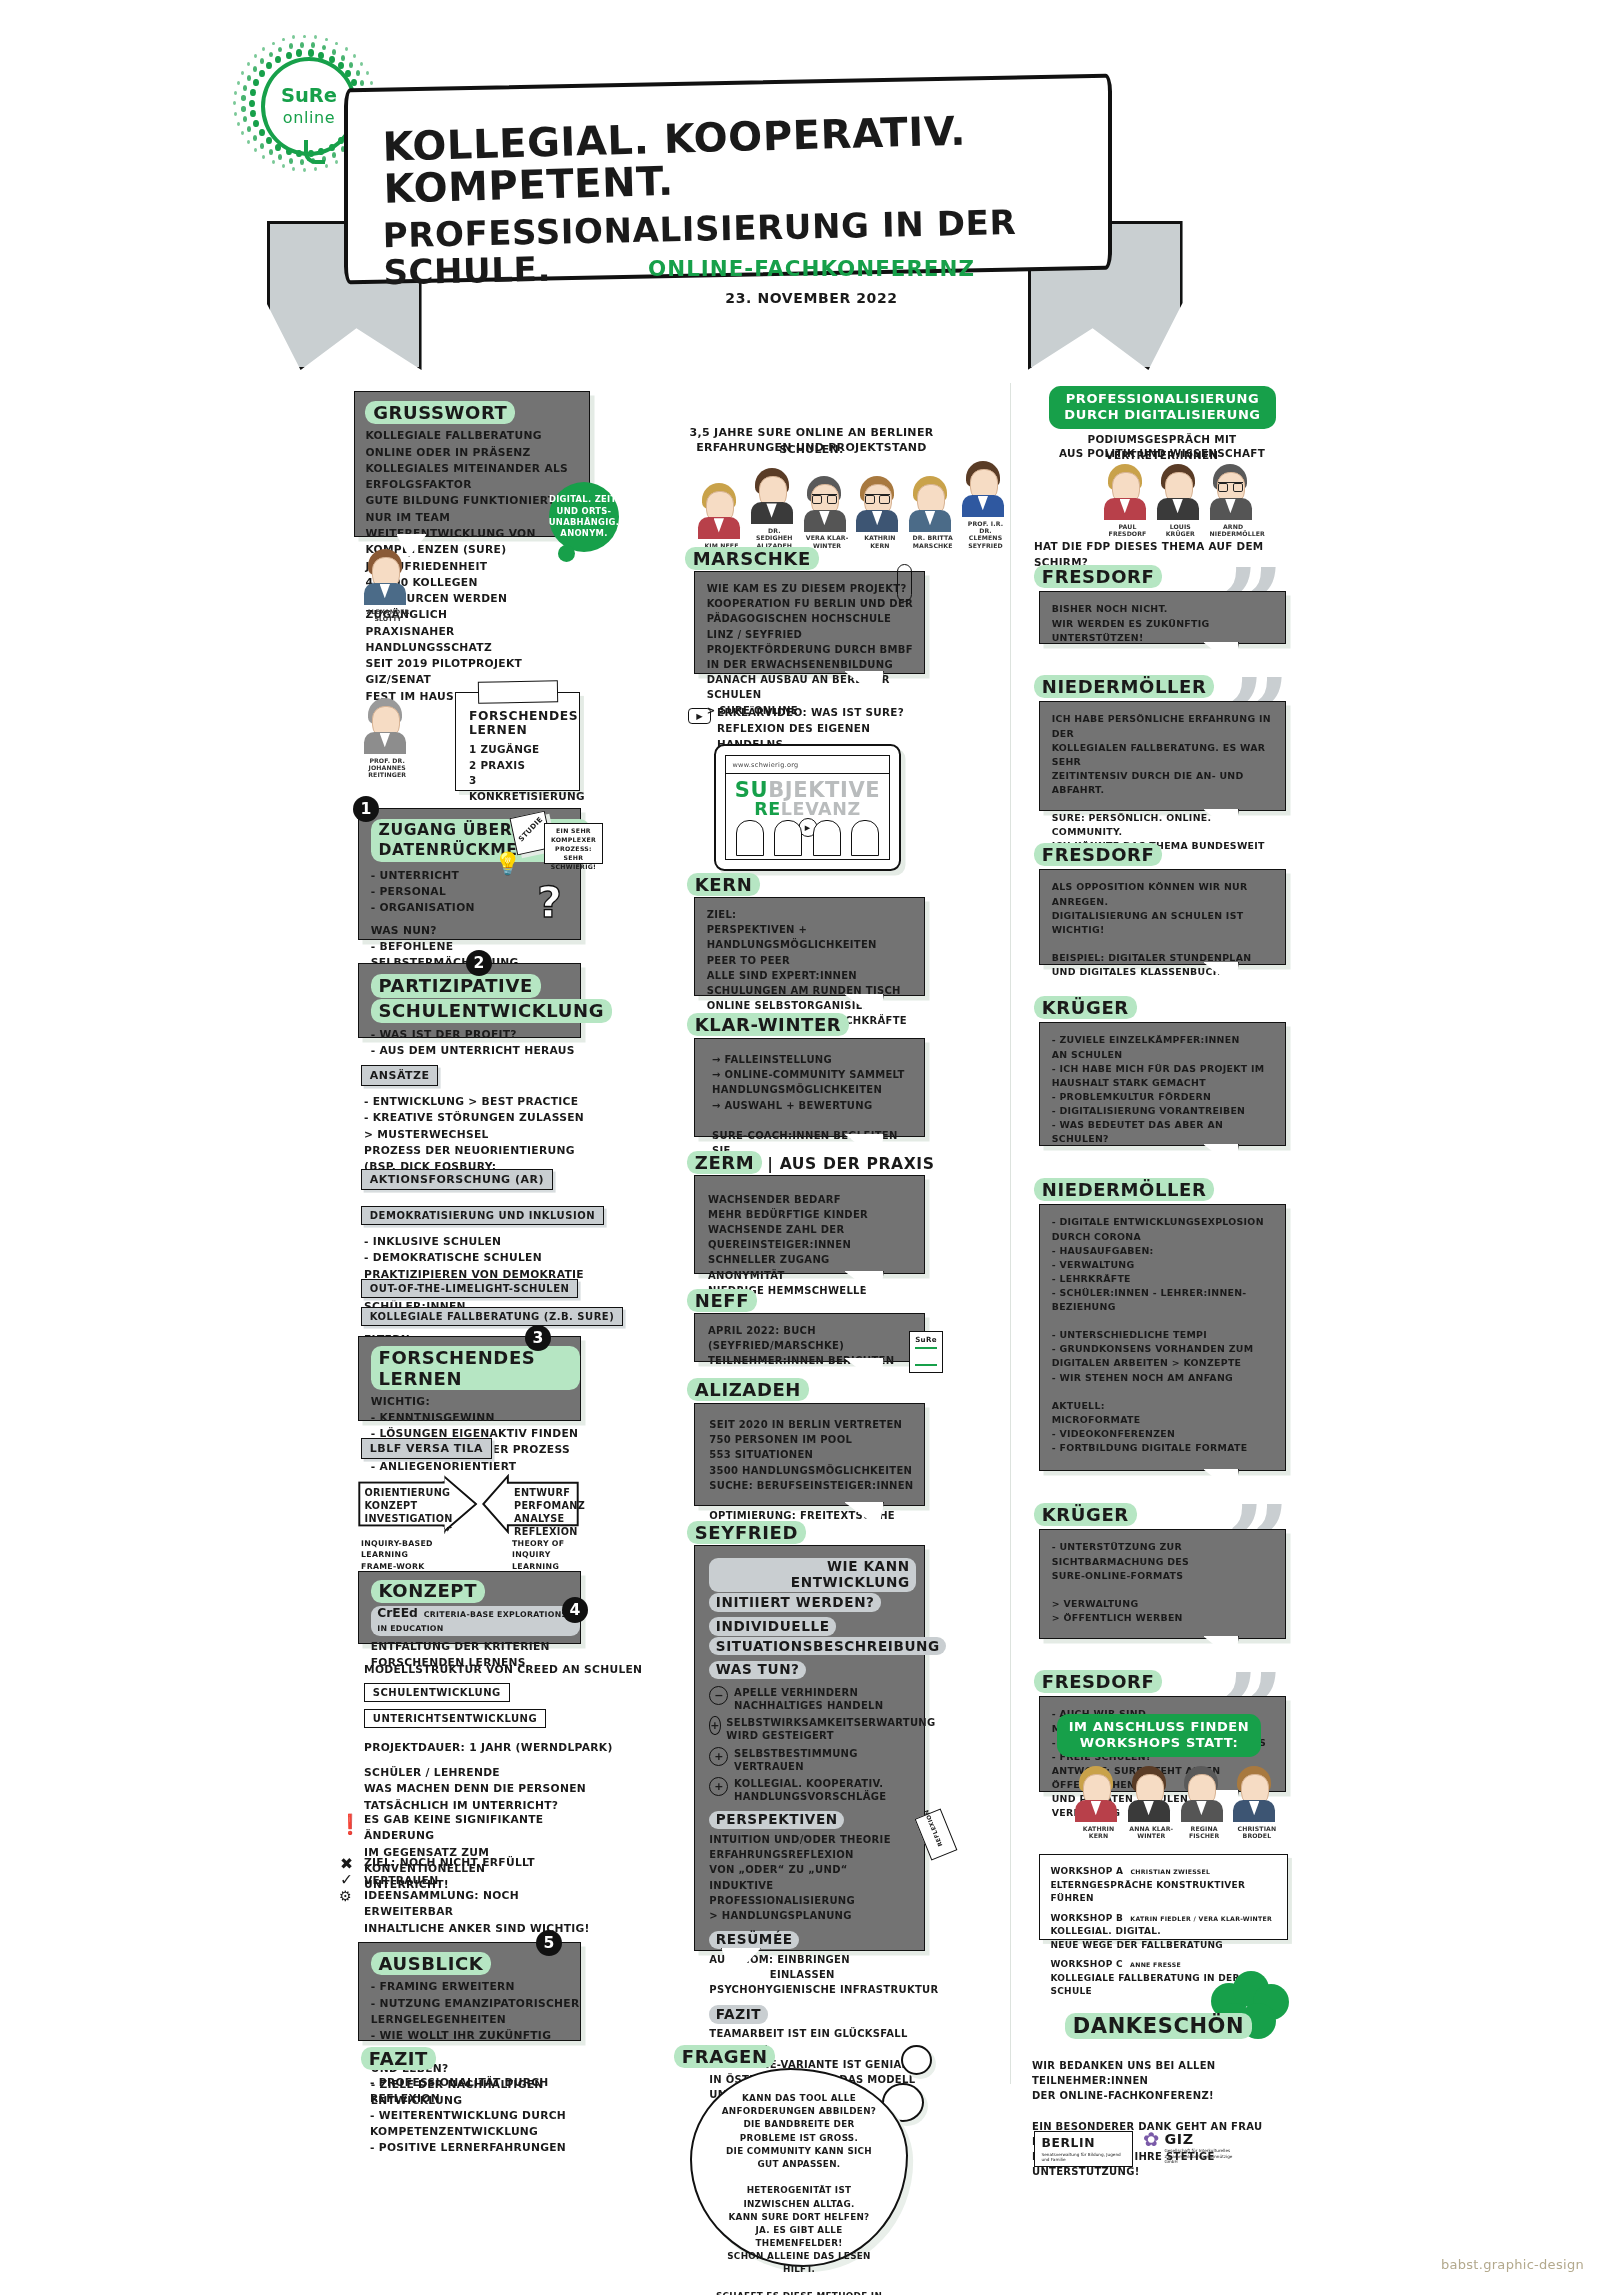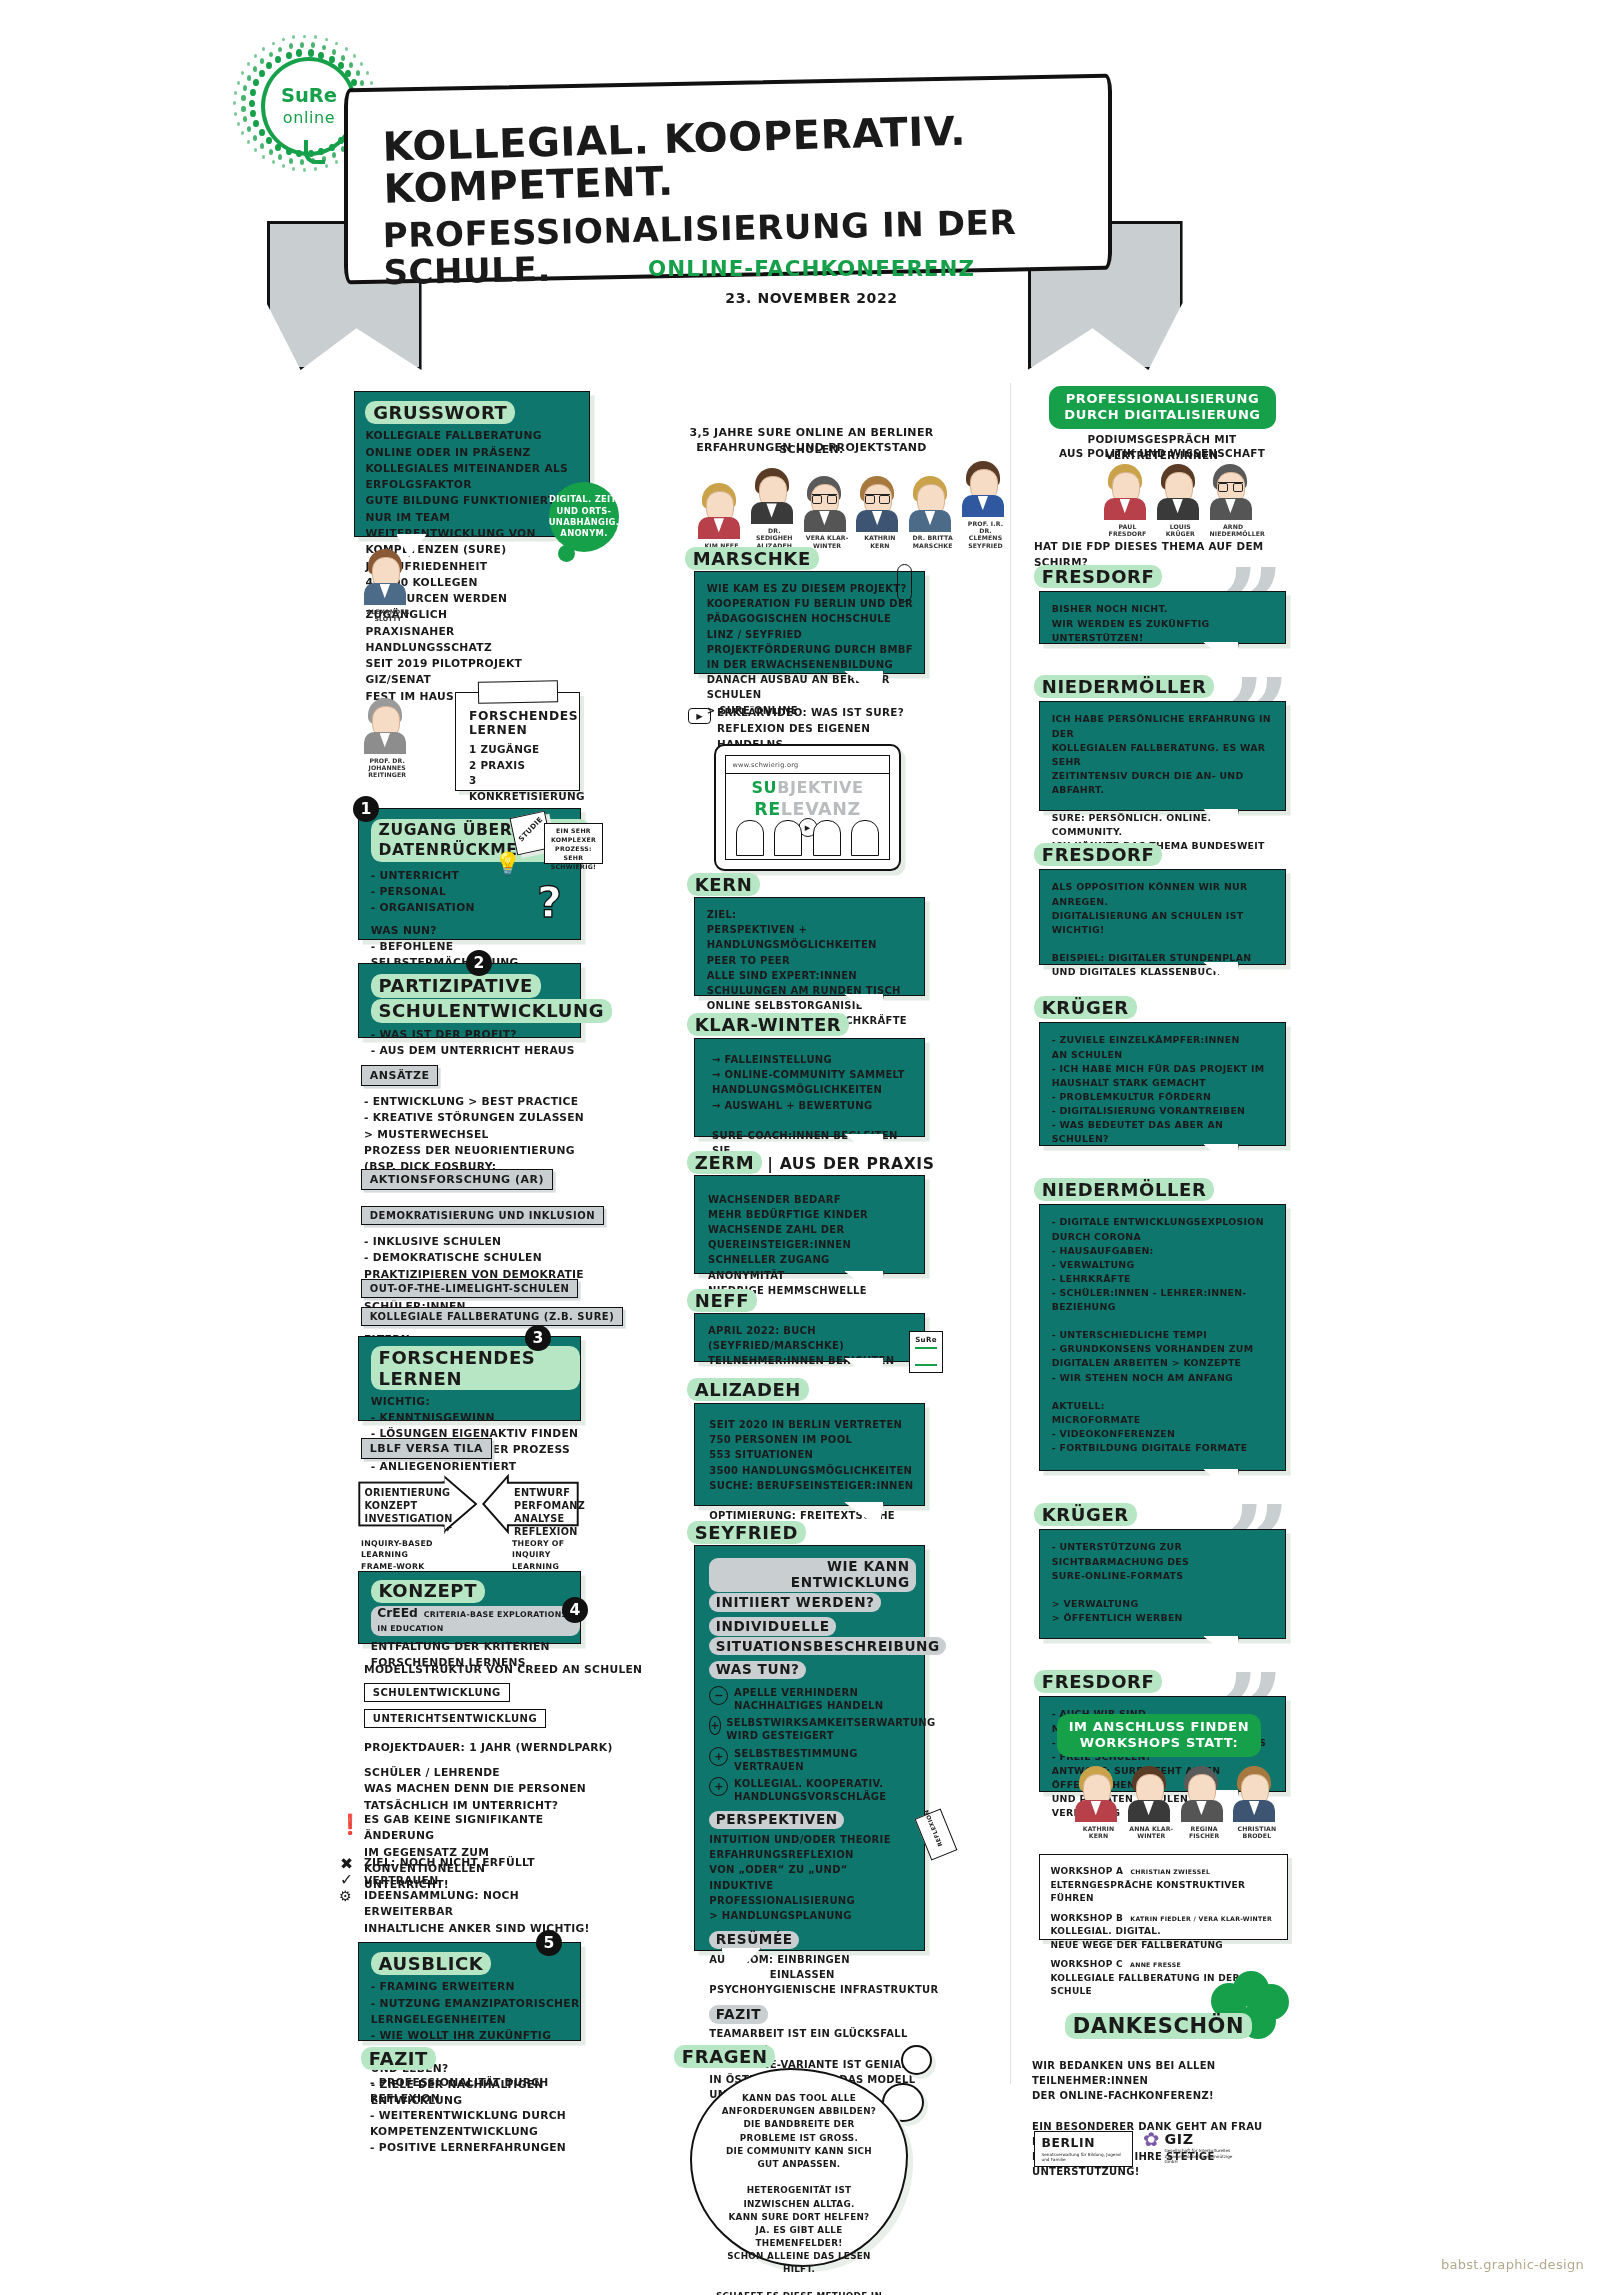--- a/index.html
+++ b/index.html
@@ -45,21 +45,21 @@
   
   .greenbar{
     background:#17a04a;color:#fff;border-radius:10.4px;
     padding:5.2px 11.7px 6.5px 11.7px;display:inline-block;
     font-size:15.6px;font-weight:bold;letter-spacing:0.6px;line-height:1.22;text-transform:uppercase;
   }
   .greenbar.two{border-radius:11.7px;}
 
   
   .box{
-    position:absolute;background:#0f766e;border:1.9px solid #111;
+    position:absolute;background:#737373;border:1.9px solid #111;
     box-shadow:4.5px 4.5px 0 0 #e4ebe5;
   }
 
   .hl{background:#b6e6c3;border-radius:10.4px;padding:0.6px 7.8px 1.9px 7.8px;display:inline-block;}
   .hl-grey{background:#c9ced1;border-radius:9px;padding:0.6px 6.5px 1.9px 6.5px;display:inline-block;}
   .hd{font-size:18px;font-weight:bold;letter-spacing:0.6px;text-transform:uppercase;}
   .hd-sm{font-size:15.6px;font-weight:bold;letter-spacing:0.6px;text-transform:uppercase;}
   .bodytext{font-size:10.7px;line-height:1.52;letter-spacing:0.3px;text-transform:uppercase;font-weight:600;}
   .bodytext.xs{font-size:7.8px;line-height:1.45;font-weight:600;}
 
@@ -595,21 +595,21 @@
   <div style="position:absolute;left:688px;top:708px;width:21px;height:14.3px;border:1.9px solid #111;border-radius:3.9px;display:flex;align-items:center;justify-content:center;font-size:8.4px;">▶</div>
   <div class="bodytext" id="video-lines" style="position:absolute;left:717px;top:705px;width:221px;font-size:10.4px;">
       <div>Erklärvideo: Was ist SuRe?</div>
       <div>Reflexion des eigenen Handelns</div>
       <div>Schulungen online und an Schulen</div>
     </div>
 
   <div class="tablet" style="left:714px;top:744px;width:183px;height:123px;">
     <div class="screen">
       <div class="urlbar">www.schwierig.org</div>
-      <div style="position:absolute;left:0;right:0;top:22px;text-align:center;font-size:16px;font-weight:bold;letter-spacing:0.6px;">
+      <div style="position:absolute;left:0;right:0;top:22px;text-align:center;font-size:21px;font-weight:bold;letter-spacing:0.6px;">
         <span style="color:#17a04a;">SU</span><span style="color:#b9bcbd;">BJEKTIVE</span>
       </div>
       <div style="position:absolute;left:0;right:0;top:43px;text-align:center;font-size:17.5px;font-weight:bold;letter-spacing:0.6px;">
         <span style="color:#17a04a;">RE</span><span style="color:#b9bcbd;">LEVANZ</span>
       </div>
       <div style="position:absolute;left:50%;top:62px;transform:translateX(-50%);width:17px;height:17px;border:1.3px solid #111;border-radius:50%;display:flex;align-items:center;justify-content:center;font-size:7.1px;">▶</div>
       <div style="position:absolute;left:0;right:0;bottom:2.6px;display:flex;justify-content:space-evenly;align-items:flex-end;">
         <div style="width:26px;height:34px;border:1.3px solid #111;border-radius:13px 13px 0 0;background:#fff;"></div>
         <div style="width:26px;height:34px;border:1.3px solid #111;border-radius:13px 13px 0 0;background:#fff;"></div>
         <div style="width:26px;height:34px;border:1.3px solid #111;border-radius:13px 13px 0 0;background:#fff;"></div>

